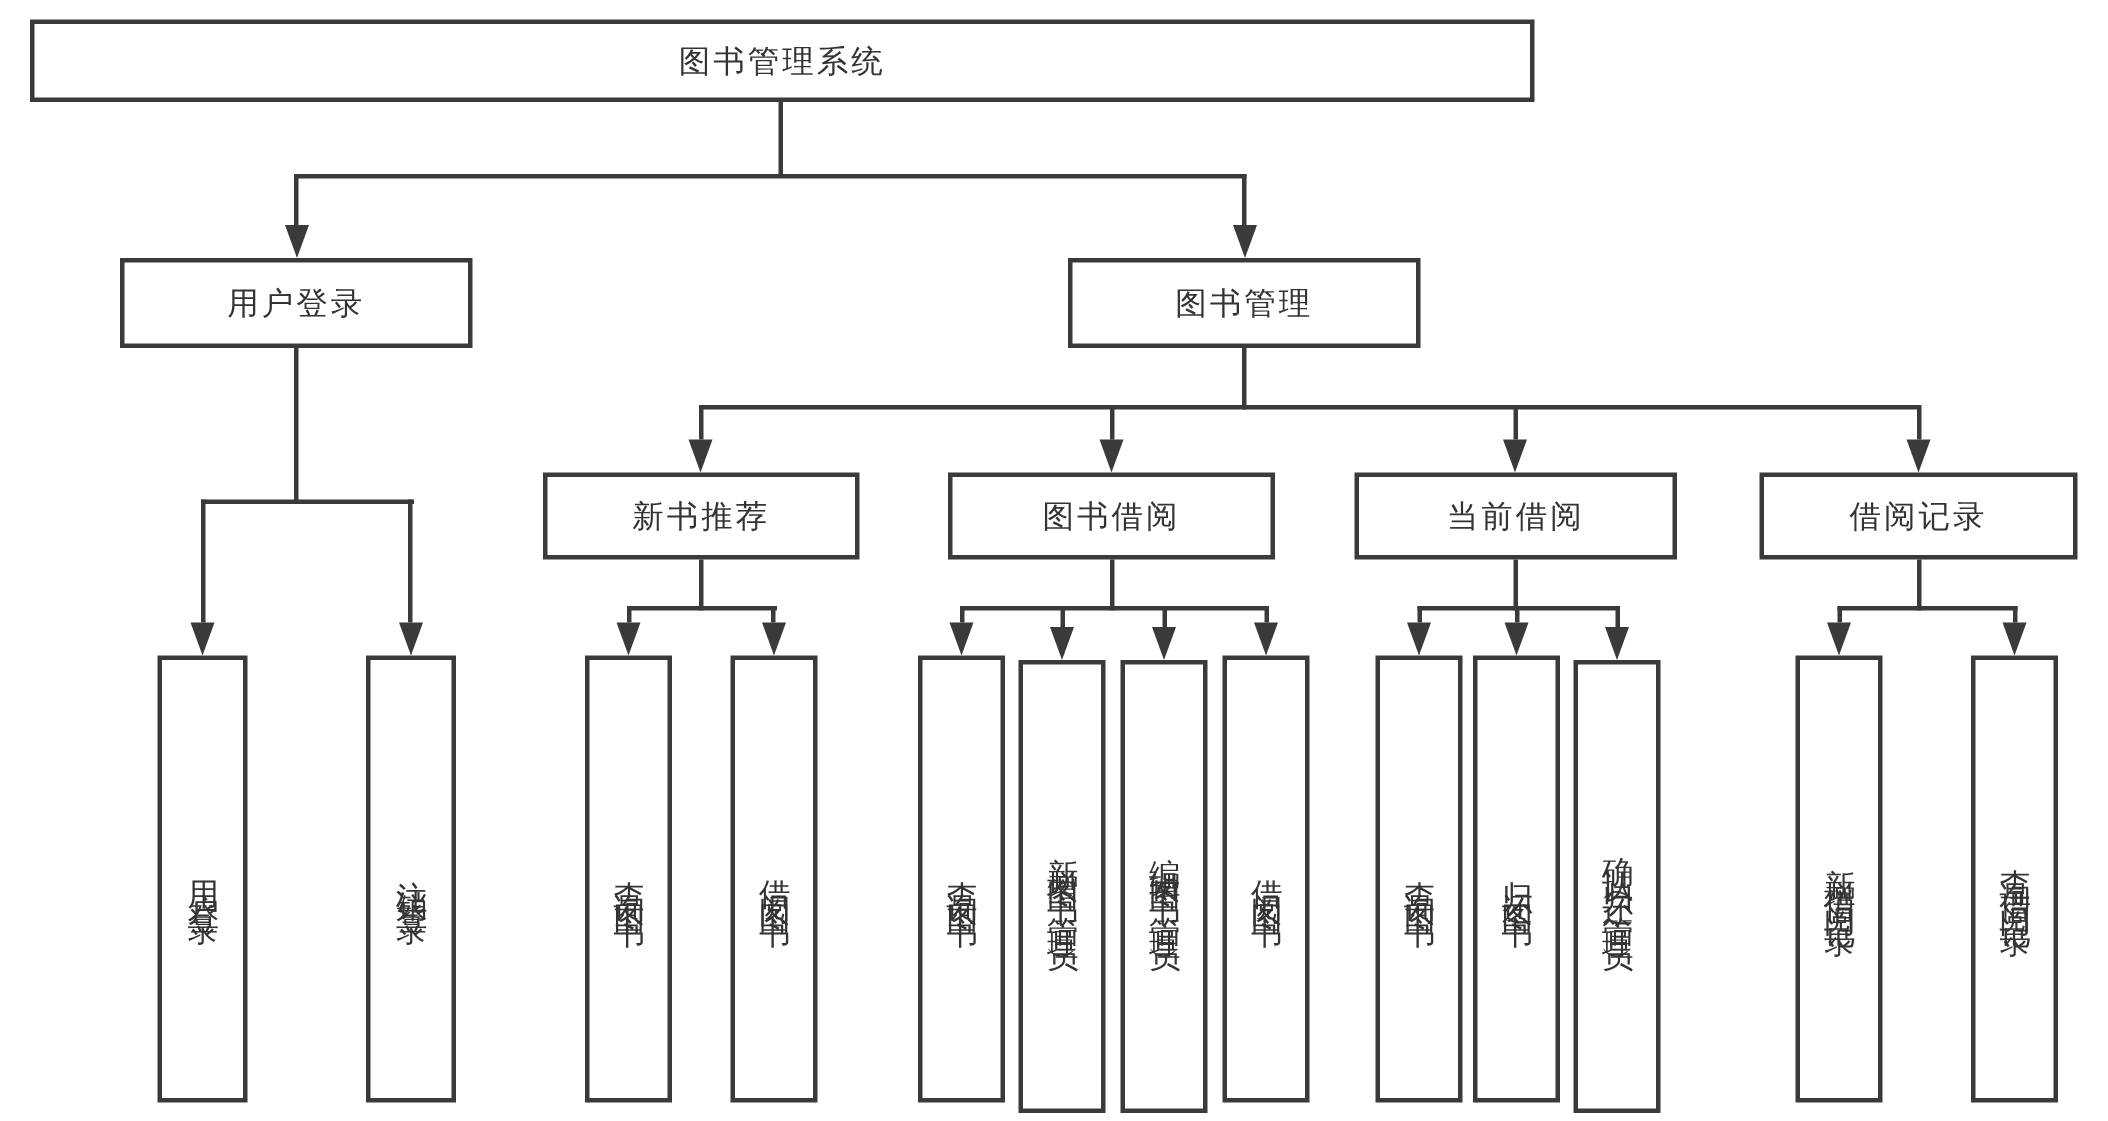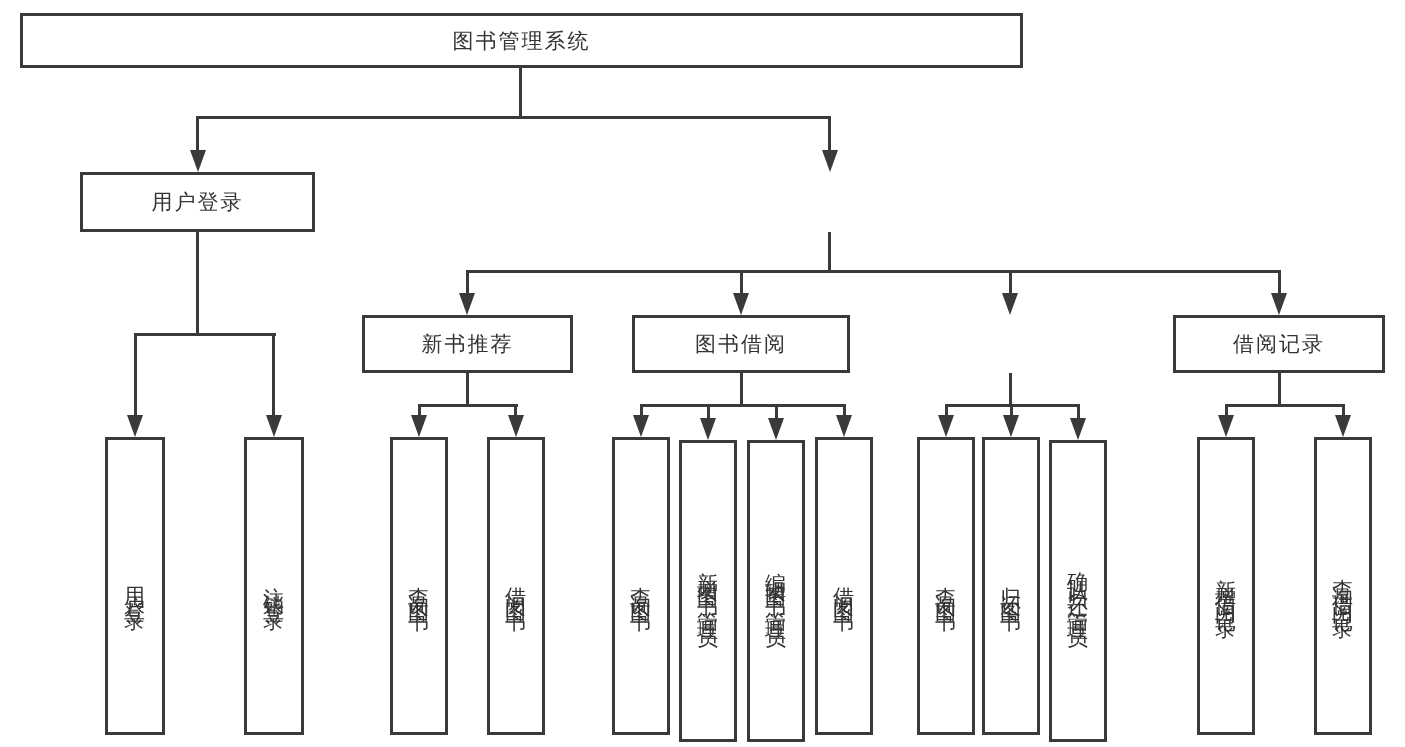--- a/index.html
+++ b/index.html
@@ -62,20 +62,23 @@
   <div class="vline" style="left:519px;top:68px;height:50px"></div>
   <div class="hline" style="left:196px;top:116px;width:635px"></div>
   <div class="vline" style="left:196px;top:116px;height:34px"></div>
   <div class="arrow" style="left:190px;top:150px"></div>
   <div class="vline" style="left:828px;top:116px;height:34px"></div>
   <div class="arrow" style="left:822px;top:150px"></div>
 
   <div class="node hnode" style="left:80px;top:172px;width:235px;height:60px">
     <span>用户登录</span>
   </div>
+  <div class="node hnode" style="left:712px;top:172px;width:235px;height:60px">
+    <span>图书管理</span>
+  </div>
 
   <div class="vline" style="left:196px;top:232px;height:103px"></div>
   <div class="hline" style="left:134px;top:333px;width:142px"></div>
   <div class="vline" style="left:134px;top:333px;height:82px"></div>
   <div class="arrow" style="left:127px;top:415px"></div>
   <div class="vline" style="left:272px;top:333px;height:82px"></div>
   <div class="arrow" style="left:266px;top:415px"></div>
 
   <div class="vline" style="left:828px;top:232px;height:41px"></div>
   <div class="hline" style="left:466px;top:270px;width:814px"></div>
@@ -86,20 +89,23 @@
   <div class="vline" style="left:1009px;top:270px;height:23px"></div>
   <div class="arrow" style="left:1002px;top:293px"></div>
   <div class="vline" style="left:1278px;top:270px;height:23px"></div>
   <div class="arrow" style="left:1271px;top:293px"></div>
 
   <div class="node hnode" style="left:362px;top:315px;width:211px;height:58px">
     <span>新书推荐</span>
   </div>
   <div class="node hnode" style="left:632px;top:315px;width:218px;height:58px">
     <span>图书借阅</span>
+  </div>
+  <div class="node hnode" style="left:903px;top:315px;width:215px;height:58px">
+    <span>当前借阅</span>
   </div>
   <div class="node hnode" style="left:1173px;top:315px;width:212px;height:58px">
     <span>借阅记录</span>
   </div>
 
   <div class="vline" style="left:466px;top:373px;height:34px"></div>
   <div class="hline" style="left:418px;top:404px;width:100px"></div>
   <div class="vline" style="left:418px;top:404px;height:11px"></div>
   <div class="arrow" style="left:411px;top:415px"></div>
   <div class="vline" style="left:514px;top:404px;height:11px"></div>

